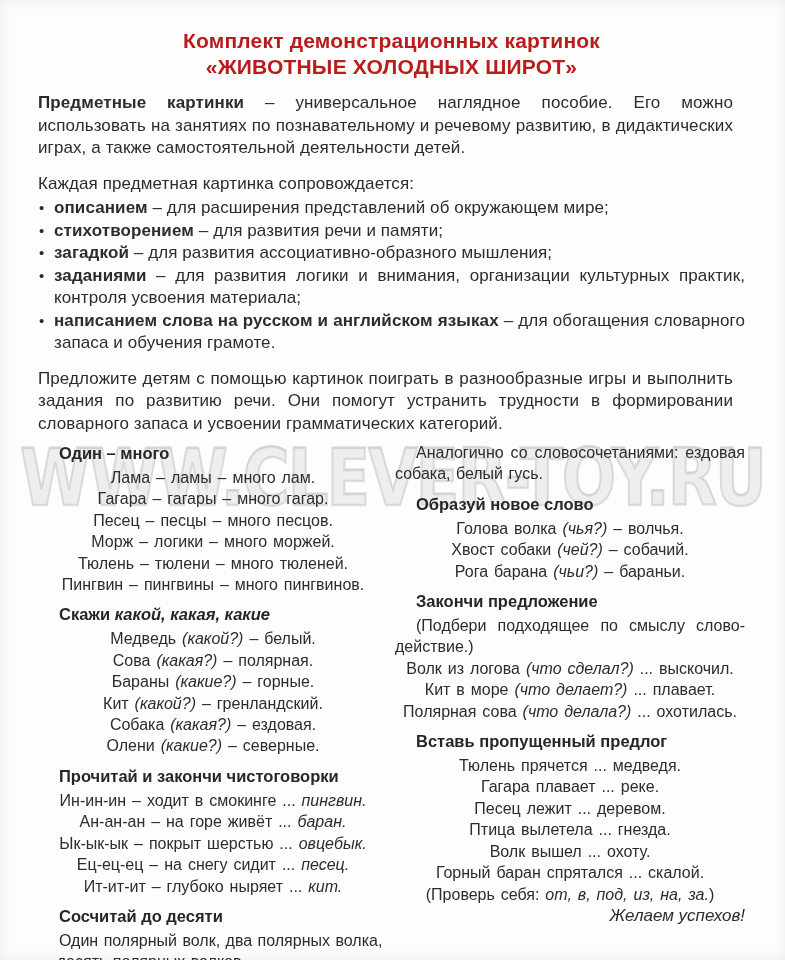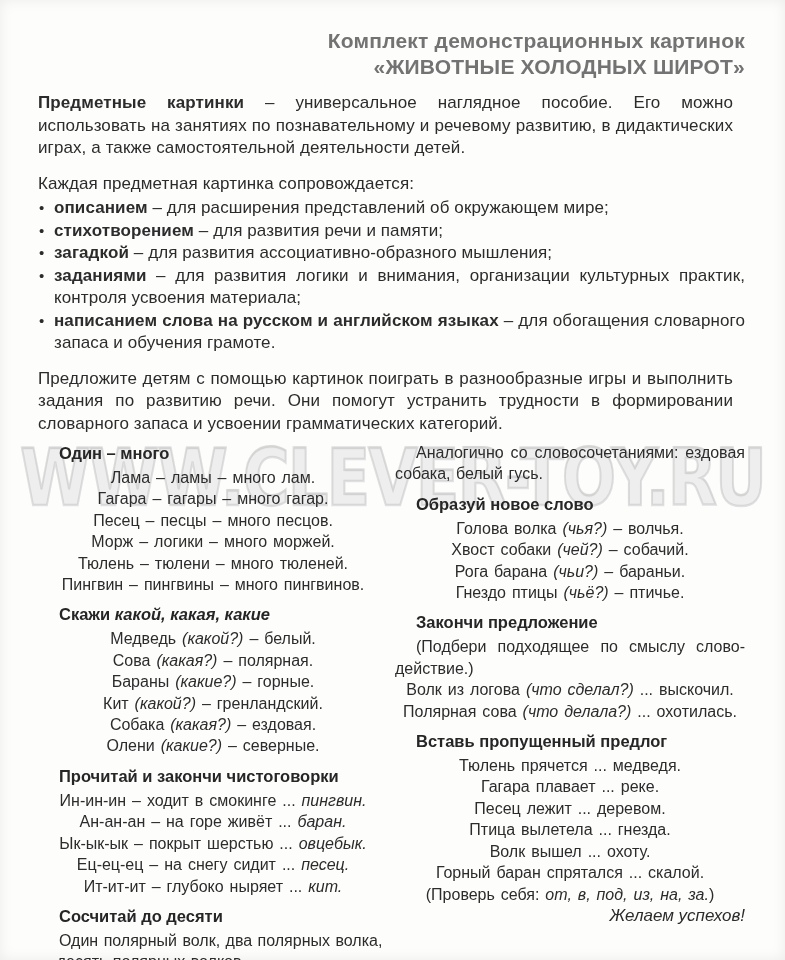--- a/index.html
+++ b/index.html
@@ -17,25 +17,25 @@
     overflow:hidden;
     box-shadow:inset 0 0 14px rgba(0,0,0,0.07);
   }
   .content{
     position:relative;
     padding:24px 40px 0 38px;
     z-index:2;
   }
   h1{
     margin:4px 0 0 0;
-    text-align:right;
+    text-align:center;
     font-size:21px;
     line-height:26px;
     font-weight:bold;
-    color:#737373;
+    color:#b91c1c;
     letter-spacing:.2px;
   }
   h1 .tline{display:block;}
   .para{
     margin:12px 12px 0 0;
     font-size:17px;
     line-height:22.5px;
     text-align:justify;
     letter-spacing:.1px;
   }
@@ -179,26 +179,26 @@
         </div>
       <div class="col col-right">
           <section>
             <p class="flow">Аналогично со словосочетаниями: ездовая собака, белый гусь.</p>
           </section>
           <section>
             <h3>Образуй новое слово</h3>
             <p class="line">Голова волка <i>(чья?)</i> – волчья.</p>
             <p class="line">Хвост собаки <i>(чей?)</i> – собачий.</p>
             <p class="line">Рога барана <i>(чьи?)</i> – бараньи.</p>
-            <p class="line">Гнездо птицы <i>(чьё?)</i> – птичье.</p>
           </section>
           <section>
             <h3>Закончи предложение</h3>
             <p class="flow">(Подбери подходящее по смыслу слово-действие.)</p>
             <p class="line">Волк из логова <i>(что сделал?)</i> ... выскочил.</p>
+            <p class="line">Кит в море <i>(что делает?)</i> ... плавает.</p>
             <p class="line">Полярная сова <i>(что делала?)</i> ... охотилась.</p>
           </section>
           <section>
             <h3>Вставь пропущенный предлог</h3>
             <p class="line">Тюлень прячется ... медведя.</p>
             <p class="line">Гагара плавает ... реке.</p>
             <p class="line">Песец лежит ... деревом.</p>
             <p class="line">Птица вылетела ... гнезда.</p>
             <p class="line">Волк вышел ... охоту.</p>
             <p class="line">Горный баран спрятался ... скалой.</p>

